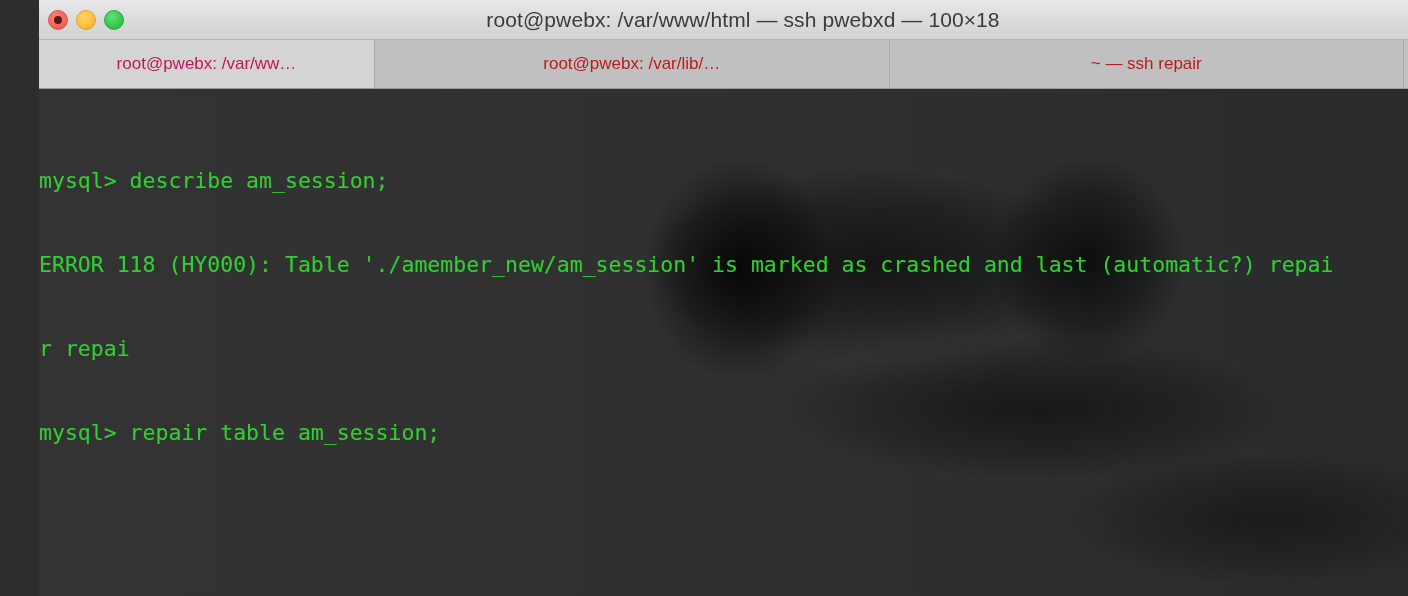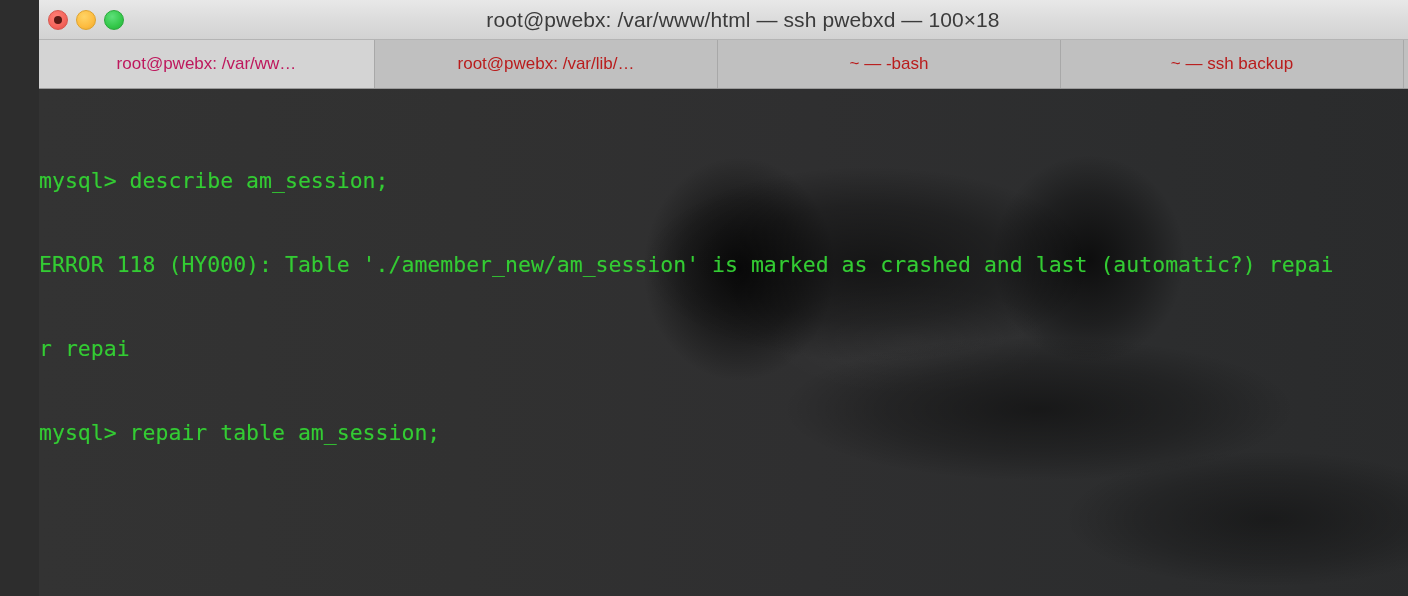--- a/index.html
+++ b/index.html
@@ -183,24 +183,21 @@
   </div>
 
   <div class="tabbar">
     <div class="tab active first">
       <span>root@pwebx: /var/ww…</span>
     </div>
     <div class="tab">
       <span>root@pwebx: /var/lib/…</span>
     </div>
     <div class="tab">
-      <span>~ — -bash</span>
-    </div>
-    <div class="tab">
-      <span>~ — ssh backup</span>
+      <span>~ — ssh repair</span>
     </div>
     <div class="tab-add">
       <span class="plus"></span>
     </div>
   </div>
 
   <div class="terminal">
     <div class="term-lines">
       <div class="term-line">mysql&gt; describe am_session;</div>
       <div class="term-line">ERROR 118 (HY000): Table './amember_new/am_session' is marked as crashed and last (automatic?) repai</div>

